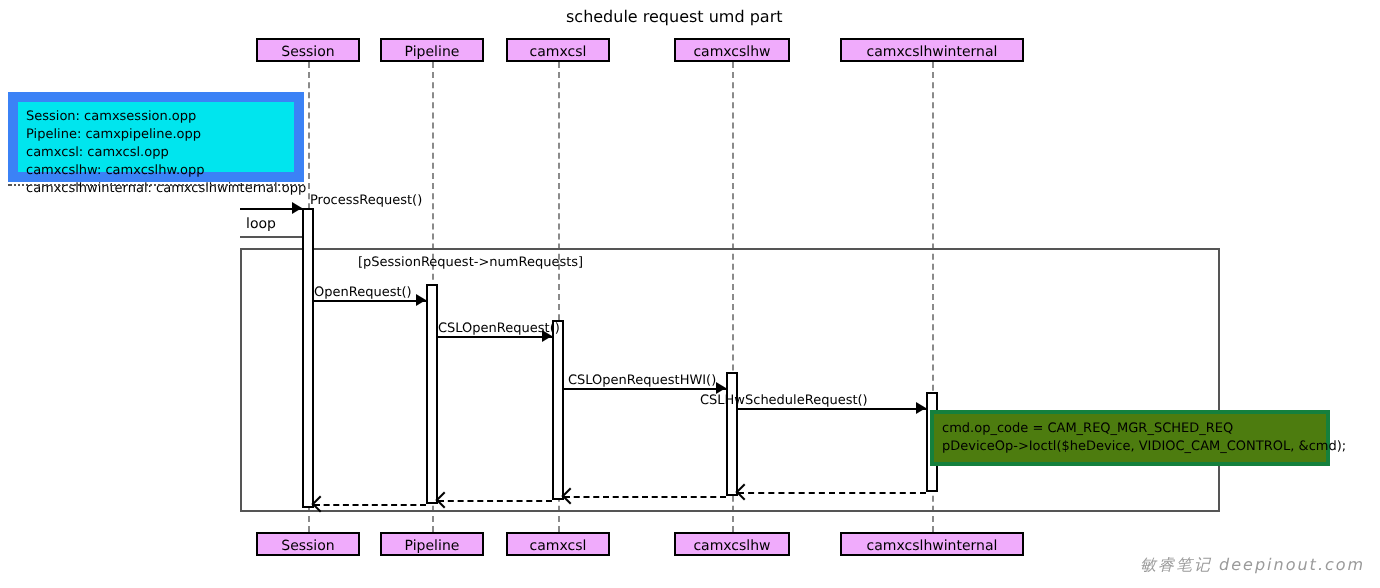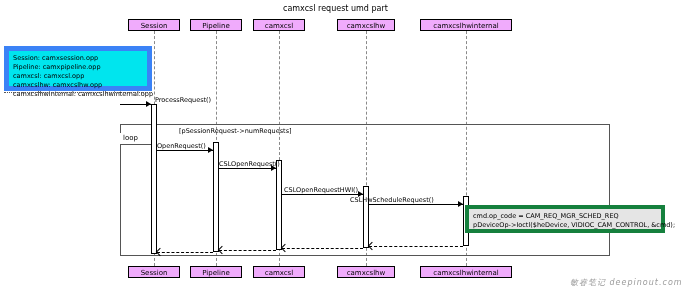--- a/index.html
+++ b/index.html
@@ -50,22 +50,22 @@
     line-height:9px;
     padding:3px 4px;
     white-space:pre;
   }
   .note-cyan{
     background:#00e5ee;
     border:5px solid #3b82f6;
     color:#000;
   }
   .note-yellow{
-    background:#e5e5e5;
-    border:4px solid #15803d;
+    background:#4d7c0f;
+    border:2px solid #15803d;
     color:#000;
   }
   .frame{
     position:absolute;
     border:1px solid #555;
     box-sizing:border-box;
     background:transparent;
   }
   .frame-tab{
     position:absolute;
@@ -127,21 +127,21 @@
   .notebar{
     position:absolute;
     border-top:1px dotted #555;
   }
 </style>
 </head>
 <body>
 
 <div id="diagram">
 
-  <div class="title" style="left:283px;top:4px;">camxcsl request umd part</div>
+  <div class="title" style="left:283px;top:4px;">schedule request umd part</div>
 
   <div class="lifebox" style="left:128px;top:19px;width:52px;">Session</div>
   <div class="lifebox" style="left:190px;top:19px;width:52px;">Pipeline</div>
   <div class="lifebox" style="left:253px;top:19px;width:52px;">camxcsl</div>
   <div class="lifebox" style="left:337px;top:19px;width:58px;">camxcslhw</div>
   <div class="lifebox" style="left:420px;top:19px;width:92px;">camxcslhwinternal</div>
 
   <div class="lifeline" style="left:154px;top:31px;height:235px;"></div>
   <div class="lifeline" style="left:216px;top:31px;height:235px;"></div>
   <div class="lifeline" style="left:279px;top:31px;height:235px;"></div>
@@ -149,21 +149,21 @@
   <div class="lifeline" style="left:466px;top:31px;height:235px;"></div>
 
   <div class="note note-cyan" style="left:4px;top:46px;width:148px;height:45px;">Session: camxsession.opp
 Pipeline: camxpipeline.opp
 camxcsl: camxcsl.opp
 camxcslhw: camxcslhw.opp
 camxcslhwinternal: camxcslhwinternal.opp</div>
   <div class="notebar" style="left:4px;top:92px;width:148px;"></div>
 
   <div class="frame" style="left:120px;top:124px;width:490px;height:132px;"></div>
-  <div class="frame-tab" style="left:120px;top:133px;width:34px;">loop</div>
+  <div class="frame-tab" style="left:120px;top:107px;width:34px;">loop</div>
   <div class="frame-cond" style="left:160px;top:127px;padding-left:19px;">[pSessionRequest-&gt;numRequests]</div>
 
   <div class="activation" style="left:151px;top:104px;height:150px;"></div>
   <div class="activation" style="left:213px;top:142px;height:110px;"></div>
   <div class="activation" style="left:276px;top:160px;height:90px;"></div>
   <div class="activation" style="left:363px;top:186px;height:62px;"></div>
   <div class="activation" style="left:463px;top:196px;height:50px;"></div>
 
   <div class="msg" style="left:120px;top:104px;width:31px;"></div>
   <div class="arrowhead right" style="left:146px;top:101px;"></div>

